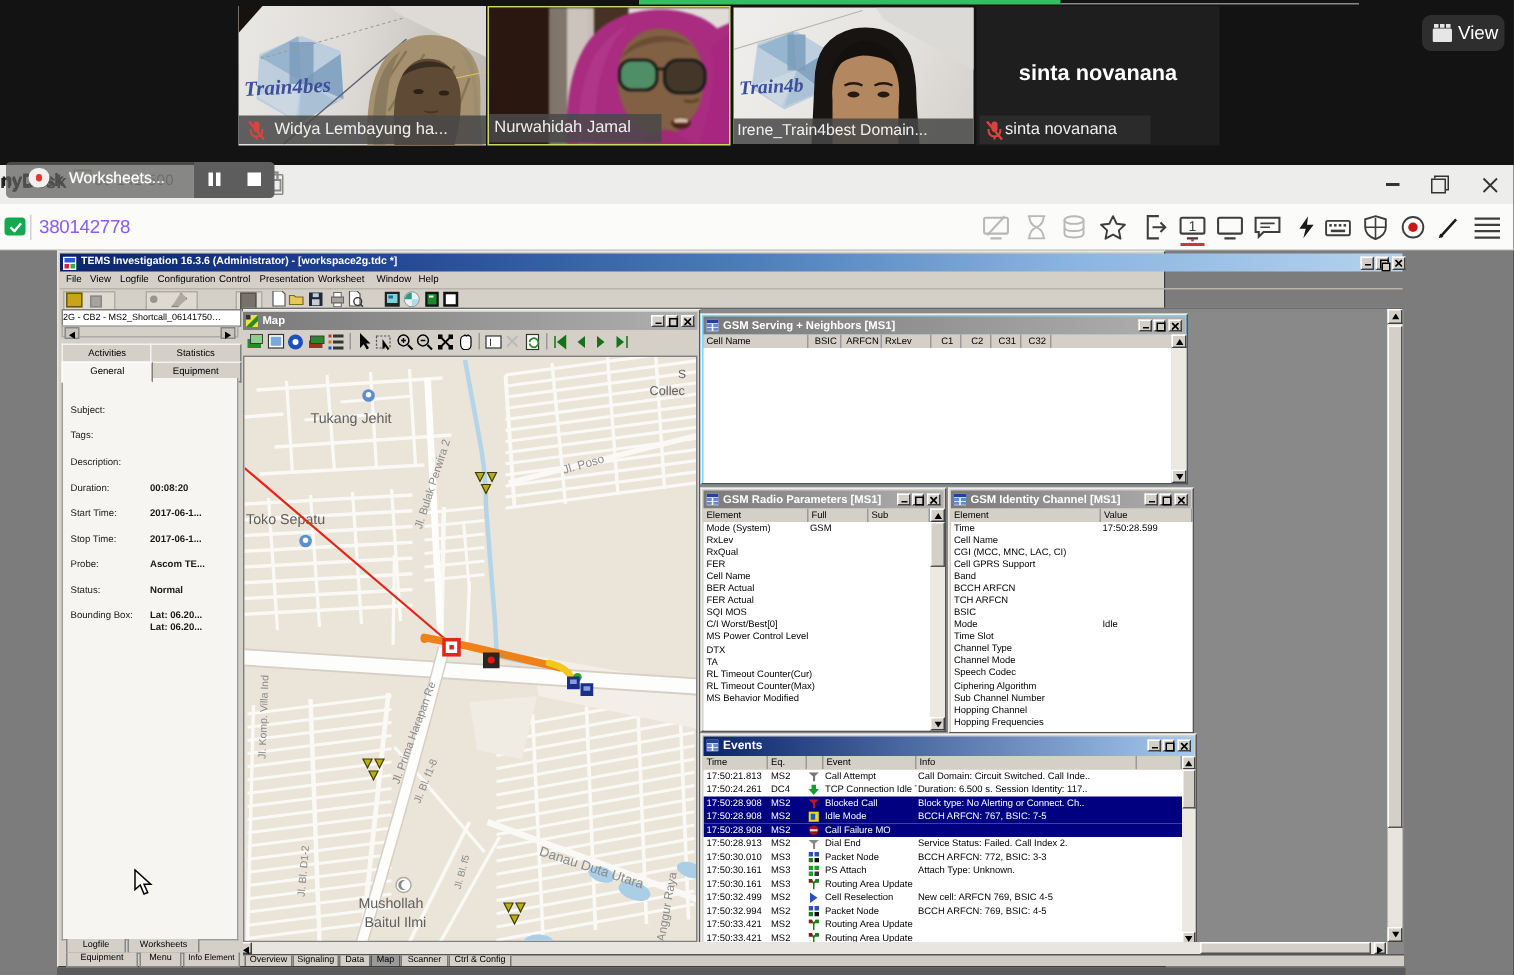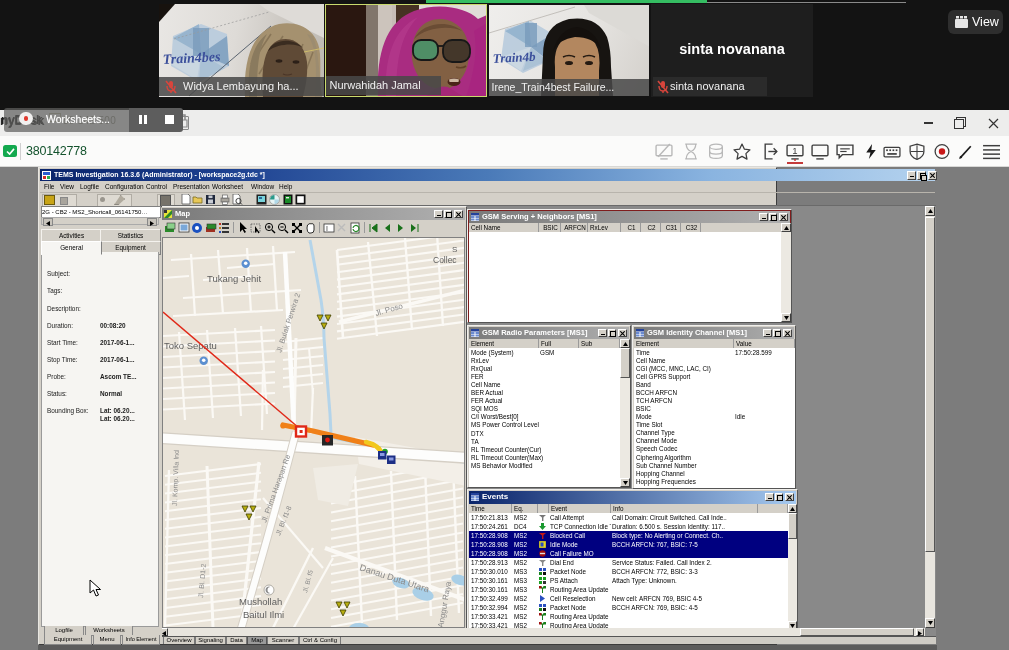--- a/index.html
+++ b/index.html
@@ -103,21 +103,21 @@
 
       <path d="M52 91 L54 50 Q54 20 80 14 Q108 10 118 32 Q122 44 122 62 L124 91 Z" fill="#171411"></path>
       <path d="M66 91 L66 62 Q64 40 78 32 Q96 26 106 38 Q112 48 110 66 L110 91 Z" fill="#b3875f"></path>
       <path d="M64 46 Q70 24 88 22 Q106 24 112 44 Q104 32 86 32 Q70 34 64 46Z" fill="#14100d"></path>
       <ellipse cx="80" cy="58" rx="4" ry="2" fill="#241a12"></ellipse>
       <ellipse cx="100" cy="58" rx="4" ry="2" fill="#241a12"></ellipse>
       <path d="M74 52 Q80 49 86 52" stroke="#241a12" stroke-width="1.5" fill="none"></path>
       <path d="M94 52 Q100 49 106 52" stroke="#241a12" stroke-width="1.5" fill="none"></path>
     </svg>
     <div class="chip" style="left:0;top:74px;width:160.5px;height:17px;line-height:17px;font-size:10.5px;">
-      <span style="margin-left:3px;">Irene_Train4best Failure...</span>
+      <span style="margin-left:3px;">Irene_Train4best Domain...</span>
     </div>
   </div>
 
   <div class="a" style="left:651px;top:4px;width:162px;height:93px;background:#1e1e1e;">
     <div class="a wt" style="left:0;top:37px;width:162px;text-align:center;font-size:14.5px;font-weight:bold;">sinta novanana</div>
     <div class="chip" style="left:2px;top:73px;width:114px;height:19px;background:#2b2b2b;">
       <svg class="a" style="left:3px;top:3px;" width="14" height="14" viewBox="0 0 14 14">
         <rect x="5" y="1" width="4" height="7" rx="2" fill="#d8453c"></rect>
         <path d="M3 6 Q3 11 7 11 Q11 11 11 6" stroke="#d8453c" stroke-width="1.4" fill="none"></path>
         <line x1="7" y1="11" x2="7" y2="13" stroke="#d8453c" stroke-width="1.4"></line>
@@ -166,21 +166,21 @@
   <div class="a" style="left:15.5px;top:7px;width:3px;height:9px;background:#fff;"></div>
   <div class="a" style="left:36px;top:7px;width:9px;height:9px;background:#fff;"></div>
 </div>
 
 <div class="a" style="left:0;top:136px;width:1009px;height:31px;background:#fbfbfa;border-bottom:1px solid #d8d8d6;box-sizing:border-box;">
   <div class="a" style="left:3px;top:9px;width:14px;height:12px;background:#13a94e;border-radius:2.5px;"></div>
   <svg class="a" style="left:6px;top:12px;" width="9" height="7" viewBox="0 0 10 8">
       <path d="M1 4 L4 7 L9 1" stroke="#fff" stroke-width="1.8" fill="none"></path>
     </svg>
   <div class="a" style="left:20px;top:7px;width:1px;height:17px;background:#d0d0d0;"></div>
-  <div class="a" style="left:26px;top:8px;color:#14532d;font-size:12.5px;letter-spacing:-.2px;">380142778</div>
+  <div class="a" style="left:26px;top:8px;color:#8b5cf6;font-size:12.5px;letter-spacing:-.2px;">380142778</div>
   <div id="adicons">
       <svg class="a" style="left:655px;top:7px;" width="18" height="17" viewBox="0 0 17 16">
         <rect x="1" y="2" width="15" height="10" rx="1" fill="none" stroke="#b8b8b8" stroke-width="1.3"></rect>
         <line x1="3" y1="13" x2="14" y2="1" stroke="#b8b8b8" stroke-width="1.3"></line>
         <line x1="5" y1="15" x2="12" y2="15" stroke="#b8b8b8" stroke-width="1.3"></line>
       </svg>
       <svg class="a" style="left:682px;top:7px;" width="18" height="17" viewBox="0 0 17 16">
         <path d="M3 1 L14 1 M3 15 L14 15 M4 1 Q4 6 8.5 8 Q13 6 13 1 M4 15 Q4 10 8.5 8 Q13 10 13 15" fill="none" stroke="#b8b8b8" stroke-width="1.2"></path>
       </svg>
       <svg class="a" style="left:707px;top:7px;" width="18" height="17" viewBox="0 0 17 16">
@@ -645,21 +645,21 @@
             </g>
             <g transform="translate(180 372)">
               <polygon points="-7,-8 -1,-8 -4,-2" fill="#b8ae10" stroke="#3c3c00" stroke-width=".8"></polygon>
               <polygon points="1,-8 7,-8 4,-2" fill="#b8ae10" stroke="#3c3c00" stroke-width=".8"></polygon>
               <polygon points="-3,0 3,0 0,6" fill="#b8ae10" stroke="#3c3c00" stroke-width=".8"></polygon>
             </g>
           </svg>
         </div>
     </div>
 
-    <div class="a" style="left:305px;top:4px;width:325px;height:114px;background:#7f1d1d;border:1px solid;border-color:#f0efec #555 #555 #f0efec;box-sizing:border-box;">
+    <div class="a" style="left:305px;top:4px;width:325px;height:114px;background:#7dd3fc;border:1px solid;border-color:#f0efec #555 #555 #f0efec;box-sizing:border-box;">
       <div class="win-title" style="left:1px;top:1px;width:321px;">
         <svg class="a" style="left:2px;top:2px;" width="8" height="8" viewBox="0 0 8 8">
             <rect width="8" height="8" fill="#fff"></rect>
             <rect x="0" y="0" width="8" height="2.5" fill="#24429a"></rect>
             <rect x="0" y="3" width="3.5" height="2" fill="#6a8ad0"></rect>
             <rect x="4.5" y="3" width="3.5" height="2" fill="#6a8ad0"></rect>
             <rect x="0" y="5.5" width="3.5" height="2" fill="#6a8ad0"></rect>
             <rect x="4.5" y="5.5" width="3.5" height="2" fill="#6a8ad0"></rect>
           </svg>
         <span style="margin-left:13px;">GSM Serving + Neighbors [MS1]</span>

